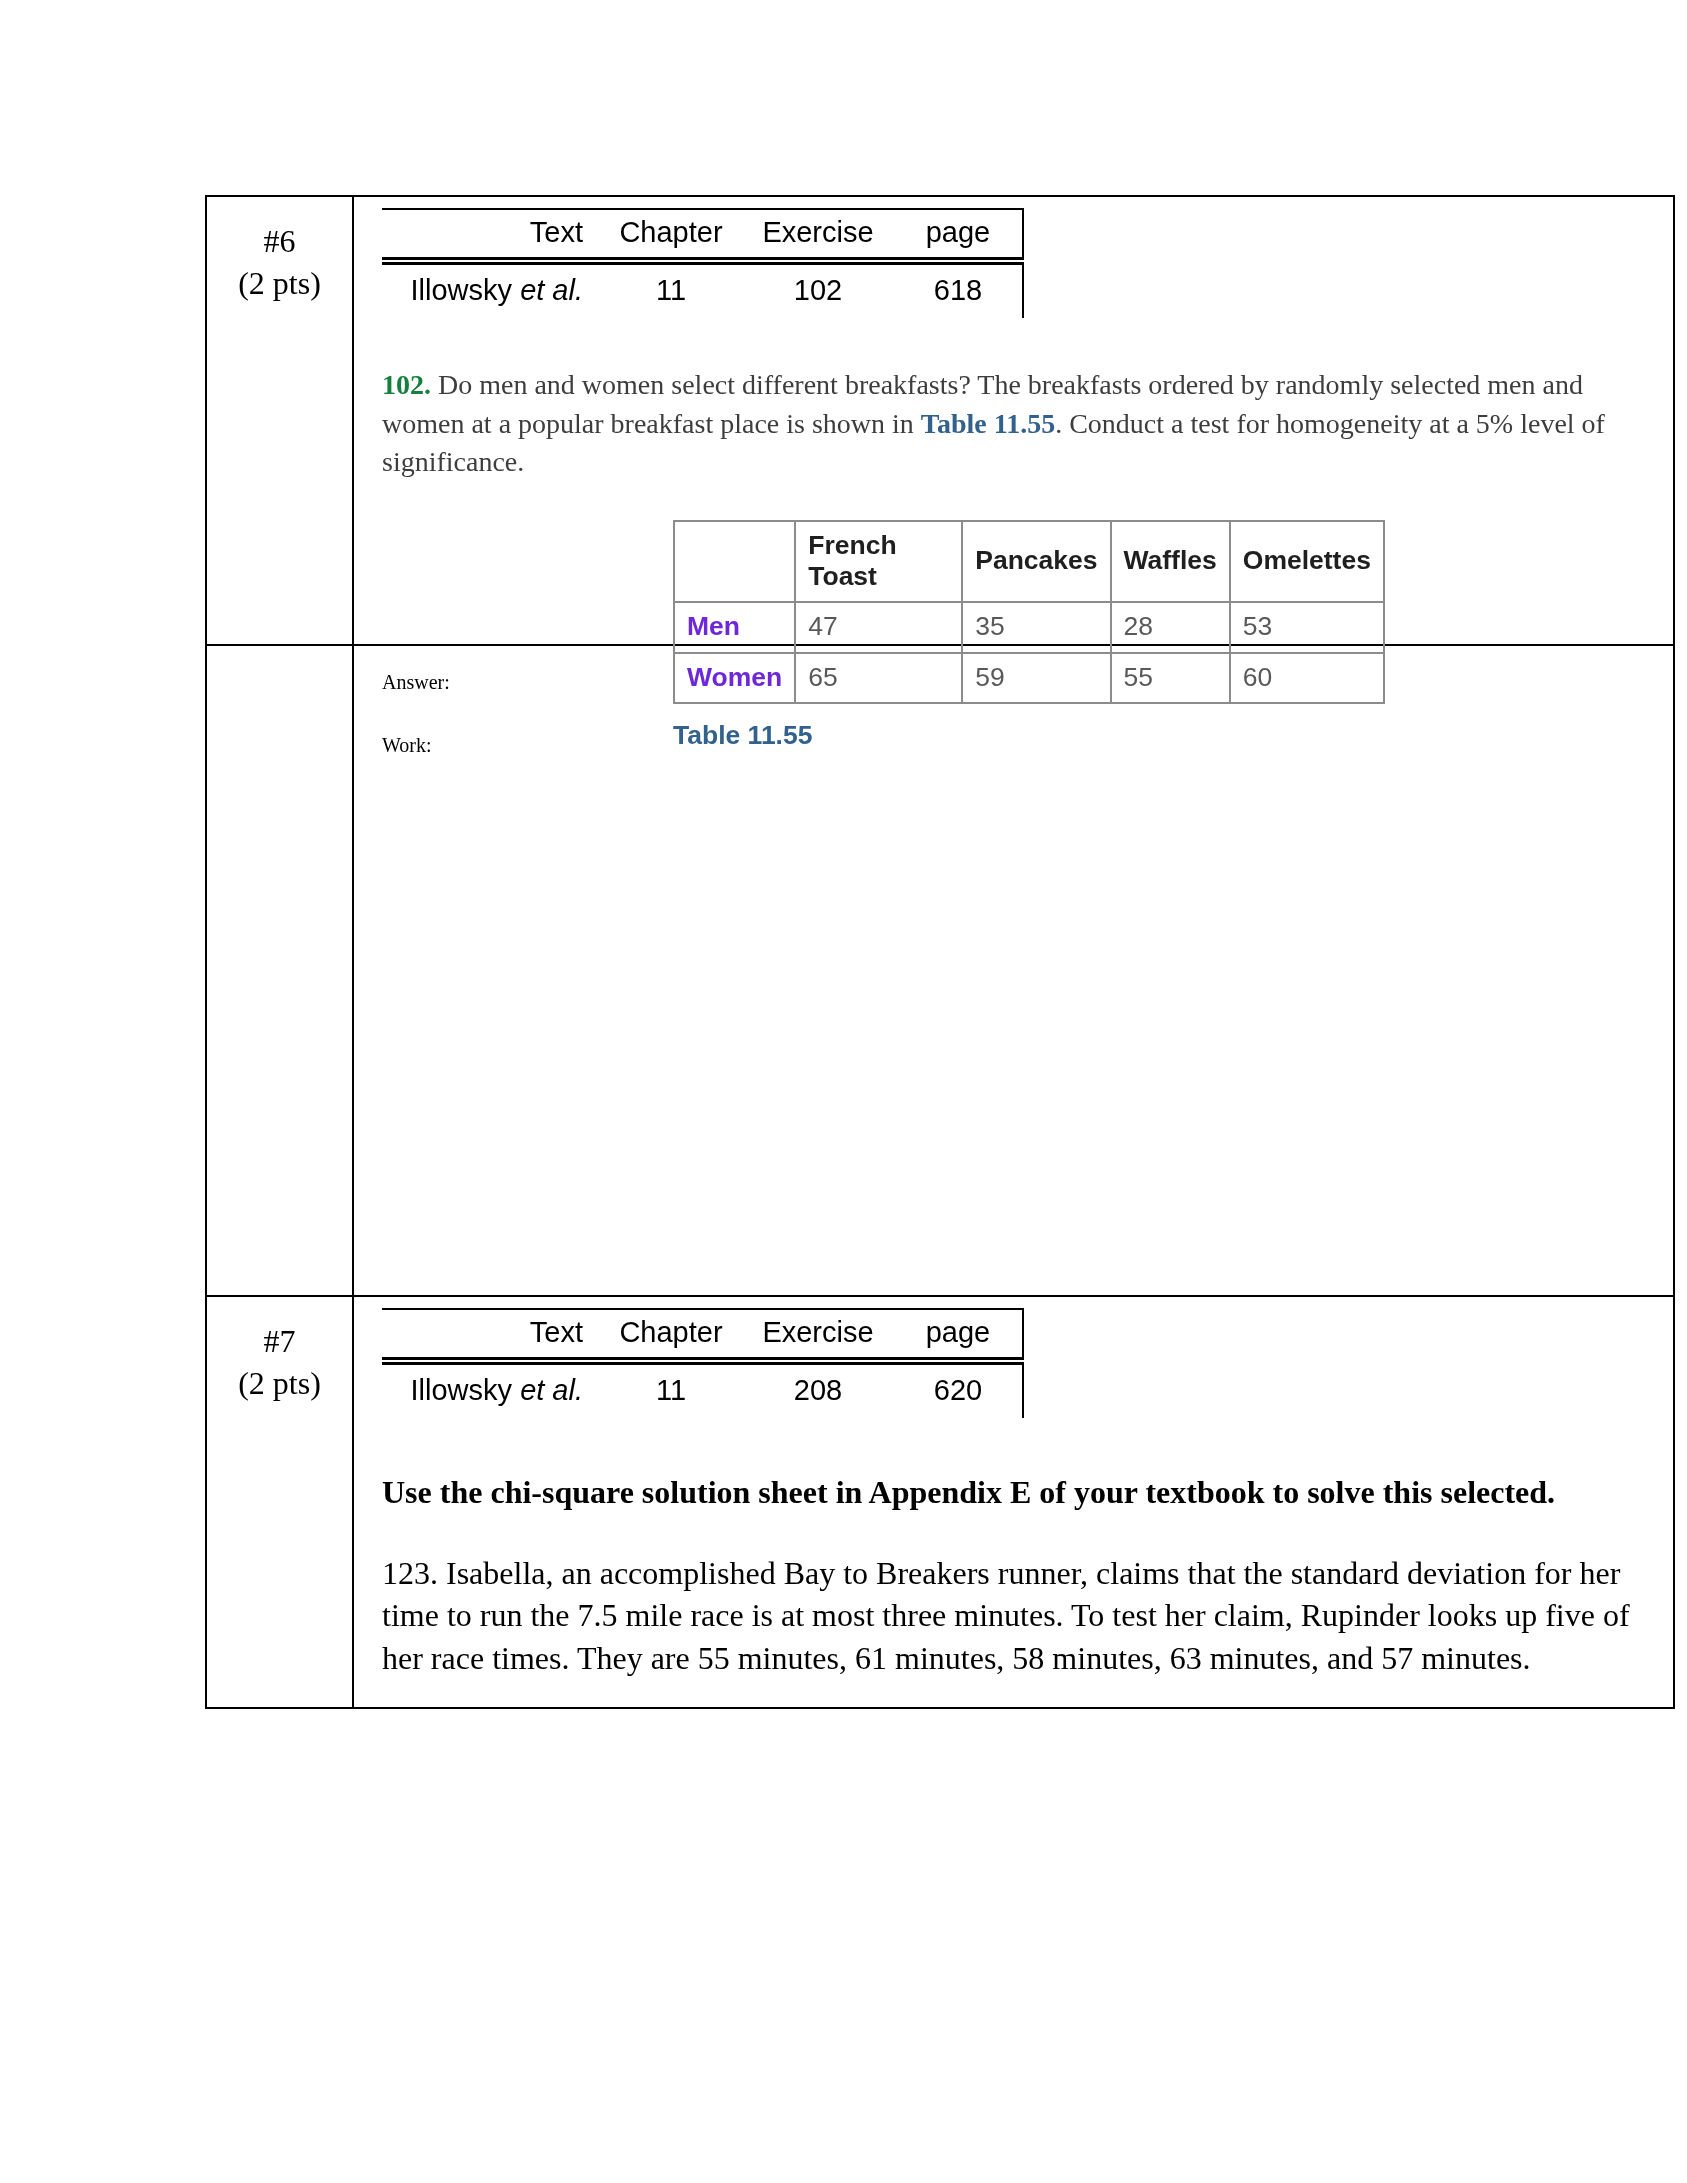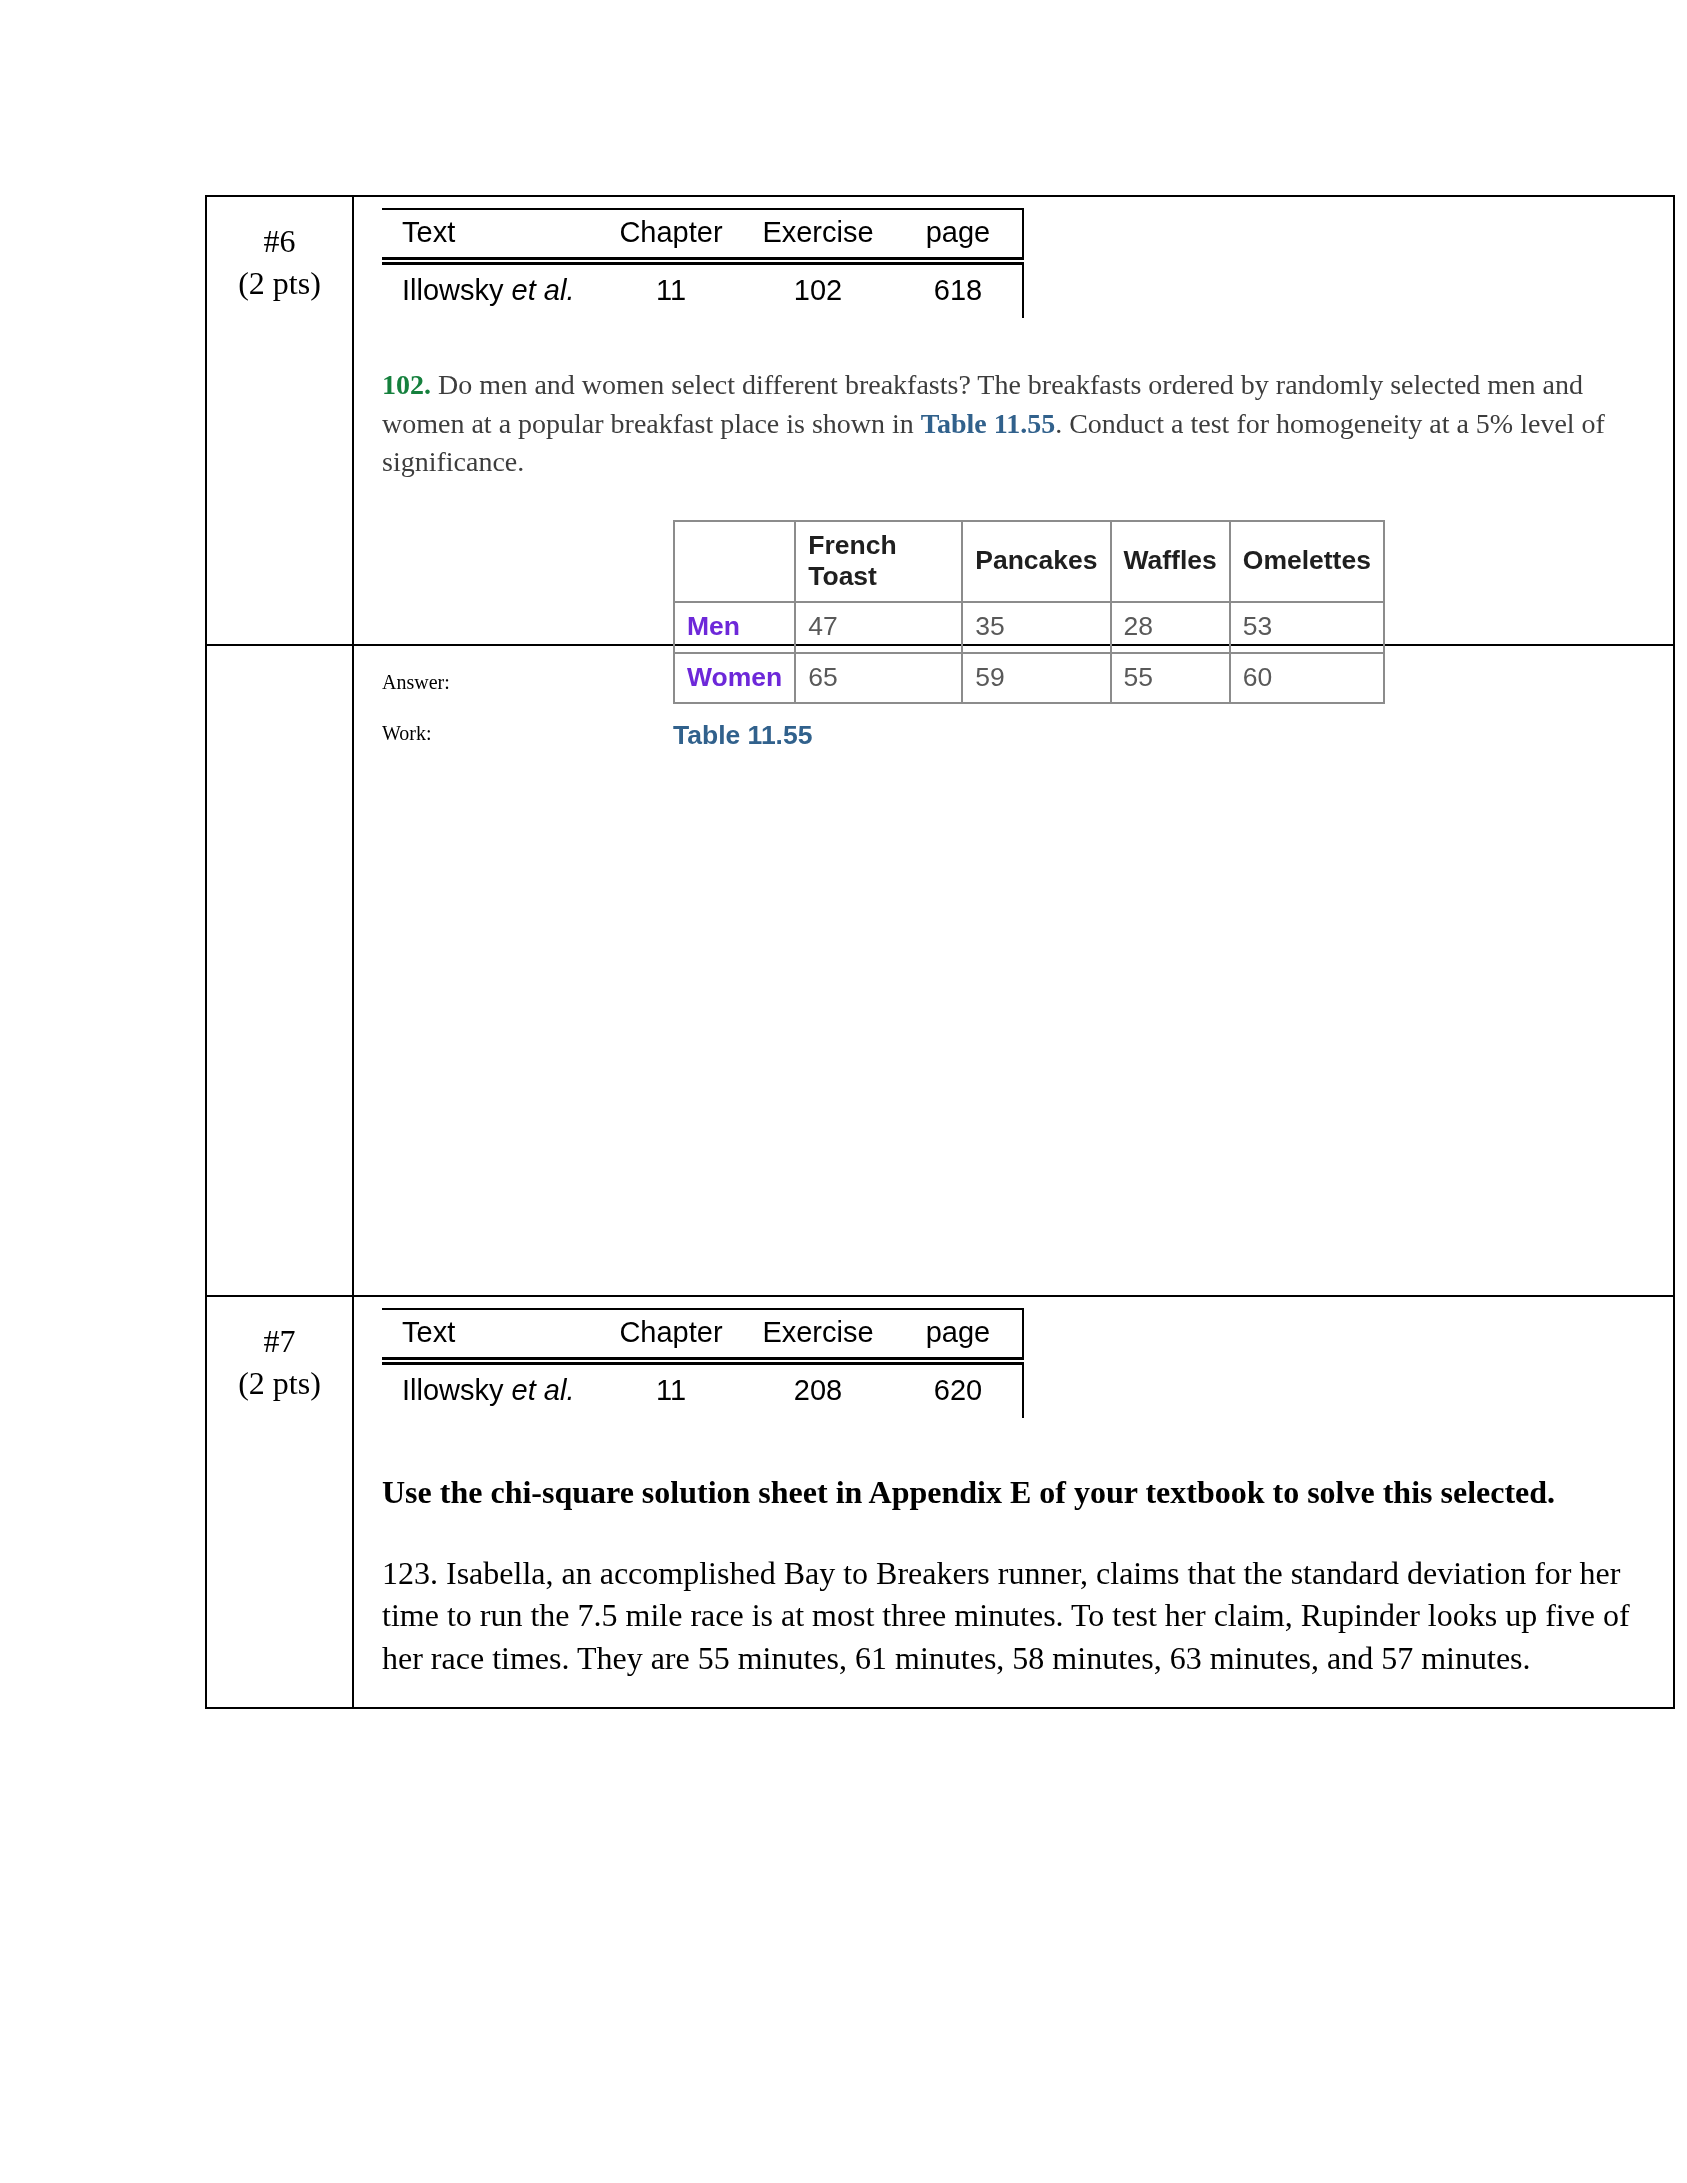--- a/index.html
+++ b/index.html
@@ -44,21 +44,21 @@
   table.ref thead th {
     font-weight:normal;
     padding:6.6px 17px 8px 17px;
     text-align:center;
     border-bottom:8px double #000;
   }
   table.ref tbody td {
     padding:9.3px 17px 10.6px 17px;
     text-align:center;
   }
-  table.ref .c1 { width:218px; text-align:left; padding-left:20px;margin-top:46px; }
+  table.ref .c1 { width:218px; text-align:right; padding-left:20px;margin-top:46px; }
   table.ref .c2 { width:142px; }
   table.ref .c3 { width:152px; }
   table.ref .c4 { width:129px; }
   .etal { font-style:italic; }
 
   
   .snippet {
     margin-top:48px;
     width:1274px;
     font-size:28px;
@@ -92,21 +92,21 @@
   .cap {
     margin:16px 0 0 291px;
     font-family:"Liberation Sans", sans-serif;
     font-weight:bold;
     font-size:26.5px;
     color:#31618c;
   }
 
   
   .aw { padding:25px 0 8px 28px; font-size:20px; }
-  .aw .work { margin-top:28px; }
+  .aw .work { margin-top:40px; }
 
   
   .instruction {
     margin-top:56px;
     font-weight:bold;
     font-size:32px;
     width:1283px;
   }
   .p7text {
     margin-top:41px;

